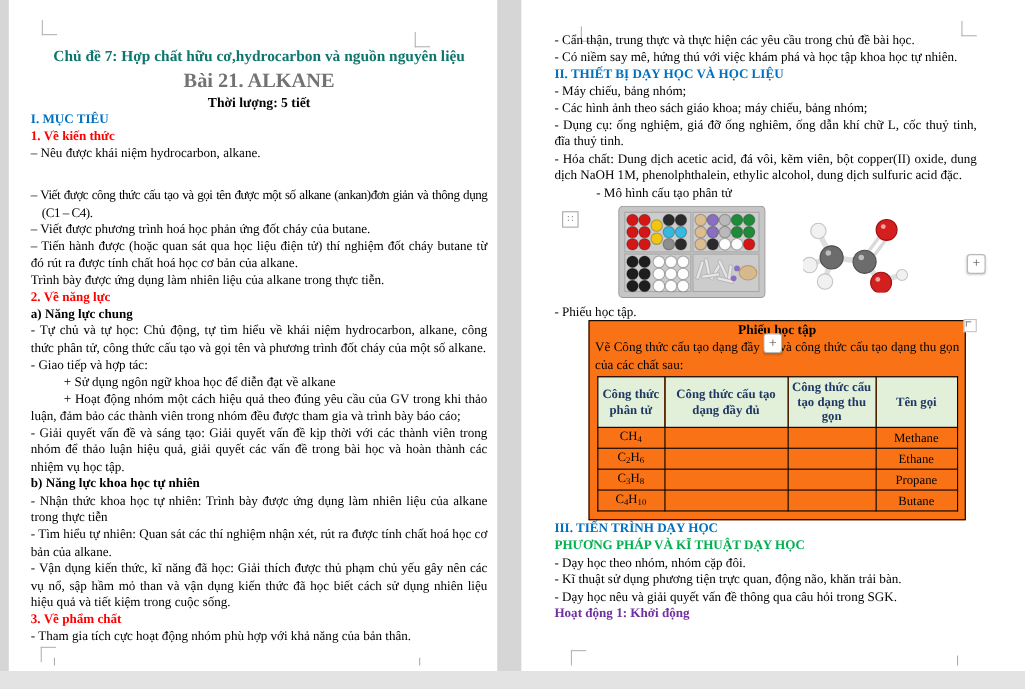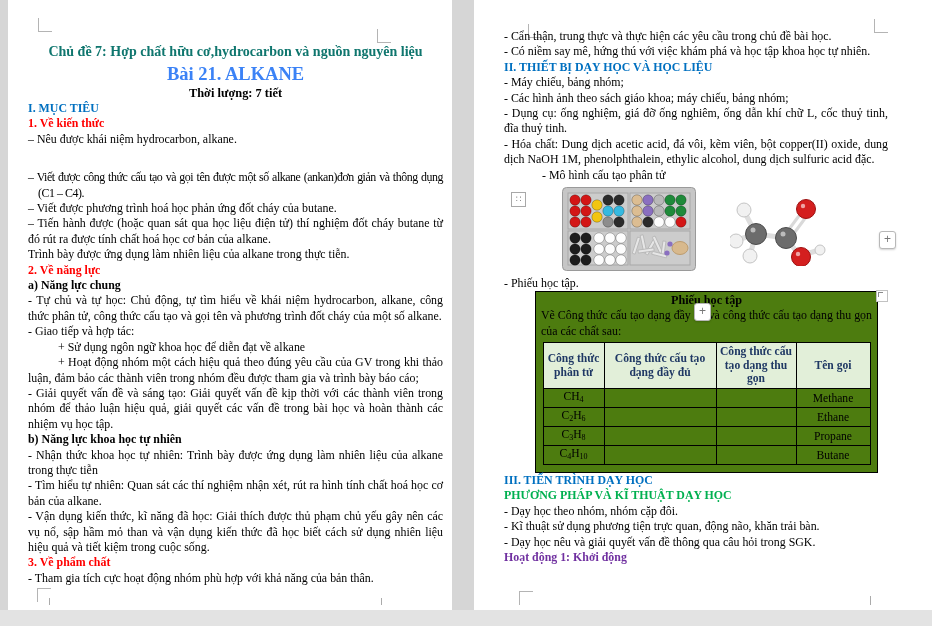--- a/index.html
+++ b/index.html
@@ -16,38 +16,38 @@
   .crop.tr{border-left:1px solid #b4b4b4;border-bottom:1px solid #b4b4b4;}
   .crop.bl{border-left:1px solid #b4b4b4;border-top:1px solid #b4b4b4;}
   .tick{position:absolute;width:1px;background:#ababab;}
 
   .content{position:absolute;}
   .content-left{left:20px;top:42px;width:415px;}
   .content-right{left:30px;top:29px;width:384px;}
 
   .para{font-size:11.9px;line-height:15.4px;}
   .t-red{color:#0f766e;font-weight:700;font-size:14px;line-height:20.5px;text-align:center;padding:0 14px;}
-  .t-blue{color:#3b82f6;font-weight:700;font-size:18.5px;line-height:22px;text-align:center;}
+  .t-blue{color:#737373;font-weight:700;font-size:18.5px;line-height:22px;text-align:center;}
   .t-sub{font-weight:700;font-size:12.4px;line-height:16.5px;text-align:center;}
   .h-blue{color:#0070C0;font-weight:700;}
   .h-red{color:#FF0000;font-weight:700;}
   .h-black{font-weight:700;}
   .h-green{color:#00B050;font-weight:700;}
   .h-purple{color:#7030A0;font-weight:700;}
   .j{text-align:justify;}
   .hang{padding-left:10px;text-indent:-10px;}
   .cond{letter-spacing:-0.45px;margin-top:23px;}
   .ind{text-indent:30px;}
   .offset{padding-left:38px;}
 
   .fig-row{display:flex;align-items:flex-start;margin:4px 0 3px 58px;height:86px;}
   .fig-kit{display:block;}
   .fig-mol{display:block;margin-left:34px;margin-top:7px;}
 
-  .ws-box{margin-left:31px;width:341px;border:1px solid #000;background:#4d7c0f;padding-top:1px;}
+  .ws-box{margin-left:31px;width:341px;border:1px solid #000;background:#f97316;padding-top:1px;}
   .ws-title{font-weight:700;font-size:12.2px;line-height:15px;text-align:center;}
   .ws-prompt{font-size:11.9px;line-height:15.4px;text-align:justify;padding:0 5px;}
   table.ws{border-collapse:collapse;margin:3px auto 7px auto;table-layout:fixed;}
   table.ws th,table.ws td{border:1px solid #000;overflow:hidden;}
   table.ws th{background:#E2EFD9;color:#1F3864;font-weight:700;font-size:11.6px;line-height:13.6px;
               text-align:center;vertical-align:middle;padding:2px 2px;}
   table.ws td{height:16px;font-size:11.6px;line-height:15px;text-align:center;padding:0 2px;}
   sub{font-size:8px;vertical-align:-2px;}
 
   
@@ -67,38 +67,38 @@
 
 <div class="canvas">
 
   <div class="page page-left">
     <div class="crop tl" style="left:30px;top:18px;"></div>
     <div class="crop tr" style="left:369px;top:29px;"></div>
     <div class="crop bl" style="left:29px;top:588px;"></div>
     <div class="content content-left">
         <div class="para t-red">Chủ đề 7: Hợp chất hữu cơ,hydrocarbon và nguồn nguyên liệu</div>
         <div class="para t-blue">Bài 21. ALKANE</div>
-        <div class="para t-sub">Thời lượng: 7 tiết</div>
+        <div class="para t-sub">Thời lượng: 5 tiết</div>
         <div class="para h-blue">I. MỤC TIÊU</div>
         <div class="para h-red">1. Về kiến thức</div>
         <div class="para ">– Nêu được khái niệm hydrocarbon, alkane.</div>
         <div class="para j hang cond">– Viết được công thức cấu tạo và gọi tên được một số alkane (ankan)đơn giản và thông dụng (C1 – C4).</div>
         <div class="para ">– Viết được phương trình hoá học phản ứng đốt cháy của butane.</div>
         <div class="para j">– Tiến hành được (hoặc quan sát qua học liệu điện tử) thí nghiệm đốt cháy butane từ đó rút ra được tính chất hoá học cơ bản của alkane.</div>
         <div class="para ">Trình bày được ứng dụng làm nhiên liệu của alkane trong thực tiễn.</div>
         <div class="para h-red">2. Về năng lực</div>
         <div class="para h-black">a) Năng lực chung</div>
         <div class="para j">- Tự chủ và tự học: Chủ động, tự tìm hiểu về khái niệm hydrocarbon, alkane, công thức phân tử, công thức cấu tạo và gọi tên và phương trình đốt cháy của một số alkane.</div>
         <div class="para ">- Giao tiếp và hợp tác:</div>
         <div class="para ind">+ Sử dụng ngôn ngữ khoa học để diễn đạt về alkane</div>
         <div class="para j ind">+ Hoạt động nhóm một cách hiệu quả theo đúng yêu cầu của GV trong khi thảo luận, đảm bảo các thành viên trong nhóm đều được tham gia và trình bày báo cáo;</div>
         <div class="para j">- Giải quyết vấn đề và sáng tạo: Giải quyết vấn đề kịp thời với các thành viên trong nhóm để thảo luận hiệu quả, giải quyết các vấn đề trong bài học và hoàn thành các nhiệm vụ học tập.</div>
         <div class="para h-black">b) Năng lực khoa học tự nhiên</div>
         <div class="para j">- Nhận thức khoa học tự nhiên: Trình bày được ứng dụng làm nhiên liệu của alkane trong thực tiễn</div>
-        <div class="para j">- Tìm hiểu tự nhiên: Quan sát các thí nghiệm nhận xét, rút ra hình tính chất hoá học cơ bản của alkane.</div>
+        <div class="para j">- Tìm hiểu tự nhiên: Quan sát các thí nghiệm nhận xét, rút ra được tính chất hoá học cơ bản của alkane.</div>
         <div class="para j">- Vận dụng kiến thức, kĩ năng đã học: Giải thích được thủ phạm chủ yếu gây nên các vụ nổ, sập hầm mỏ than và vận dụng kiến thức đã học biết cách sử dụng nhiên liệu hiệu quả và tiết kiệm trong cuộc sống.</div>
         <div class="para h-red">3. Về phẩm chất</div>
         <div class="para ">- Tham gia tích cực hoạt động nhóm phù hợp với khả năng của bản thân.</div>
       </div>
   </div>
 
   <div class="page page-right">
     <div class="crop tl" style="left:54px;top:24px;"></div>
     <div class="crop tr" style="left:400px;top:19px;"></div>
     <div class="crop bl" style="left:45px;top:591px;"></div>

